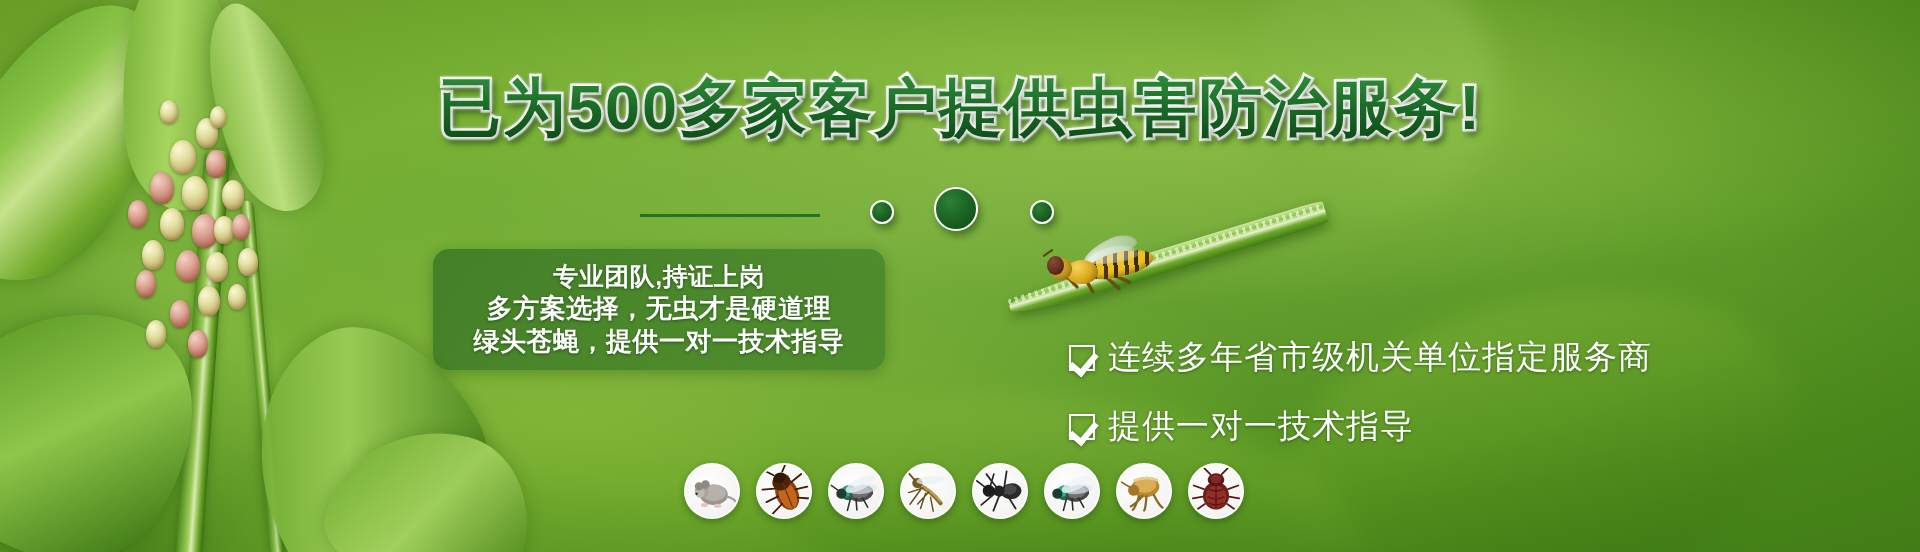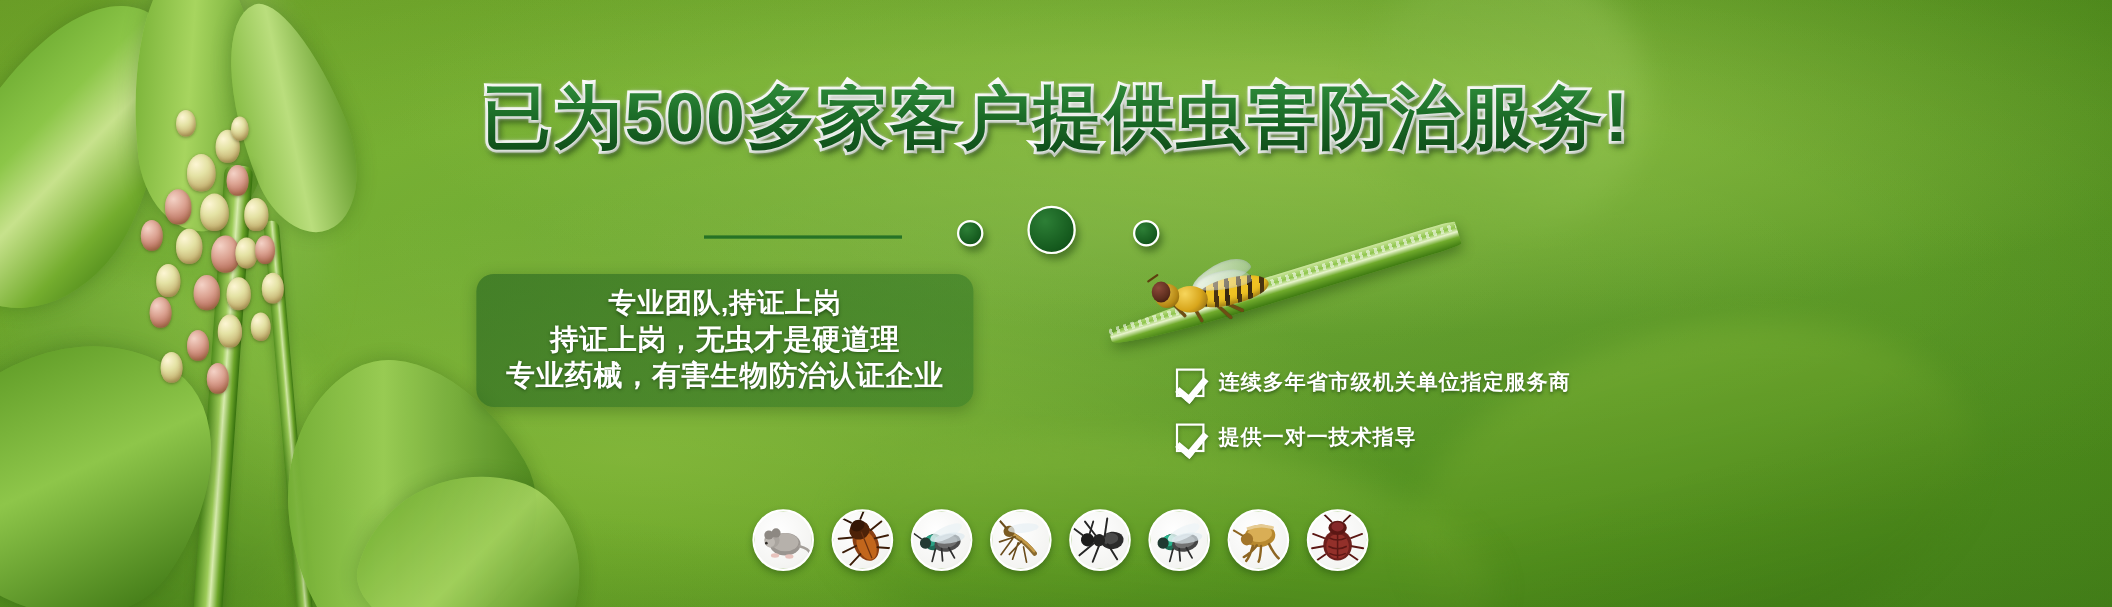--- a/index.html
+++ b/index.html
@@ -248,22 +248,22 @@
     position: absolute;
     left: 4px; top: 1px;
     width: 11px; height: 21px;
     border-right: 6px solid #ffffff;
     border-bottom: 6px solid #ffffff;
     transform: rotate(40deg);
     transform-origin: center;
   }
   .check-text {
     color: #ffffff;
-    font-size: 19px;
-    font-weight: 700;
+    font-size: 33px;
+    font-weight: 400;
     white-space: nowrap;
     letter-spacing: 1px;
     text-shadow: 0 1px 3px rgba(10,40,5,.5);
   }
 
   
   .pest-row {
     position: absolute;
     left: 684px; top: 463px;
     display: flex;
@@ -350,22 +350,22 @@
   <div class="headline-outline">已为500多家客户提供虫害防治服务!</div>
   <div class="headline">已为500多家客户提供虫害防治服务!</div>
 
   <div class="divider-line"></div>
   <div class="dot d1"></div>
   <div class="dot d2"></div>
   <div class="dot d3"></div>
 
   <div class="panel">
     <div class="panel-line pl1">专业团队,持证上岗</div>
-    <div class="panel-line pl2">持证上岗，无虫才是硬道理</div>
-    <div class="panel-line pl3">专业药械，有害生物防治认证企业</div>
+    <div class="panel-line pl2">多方案选择，无虫才是硬道理</div>
+    <div class="panel-line pl3">绿头苍蝇，提供一对一技术指导</div>
   </div>
 
   <div class="checklist">
     <div class="check-item">
       <span class="check-box"></span>
       <span class="check-text">连续多年省市级机关单位指定服务商</span>
     </div>
     <div class="check-item">
       <span class="check-box"></span>
       <span class="check-text">提供一对一技术指导</span>

